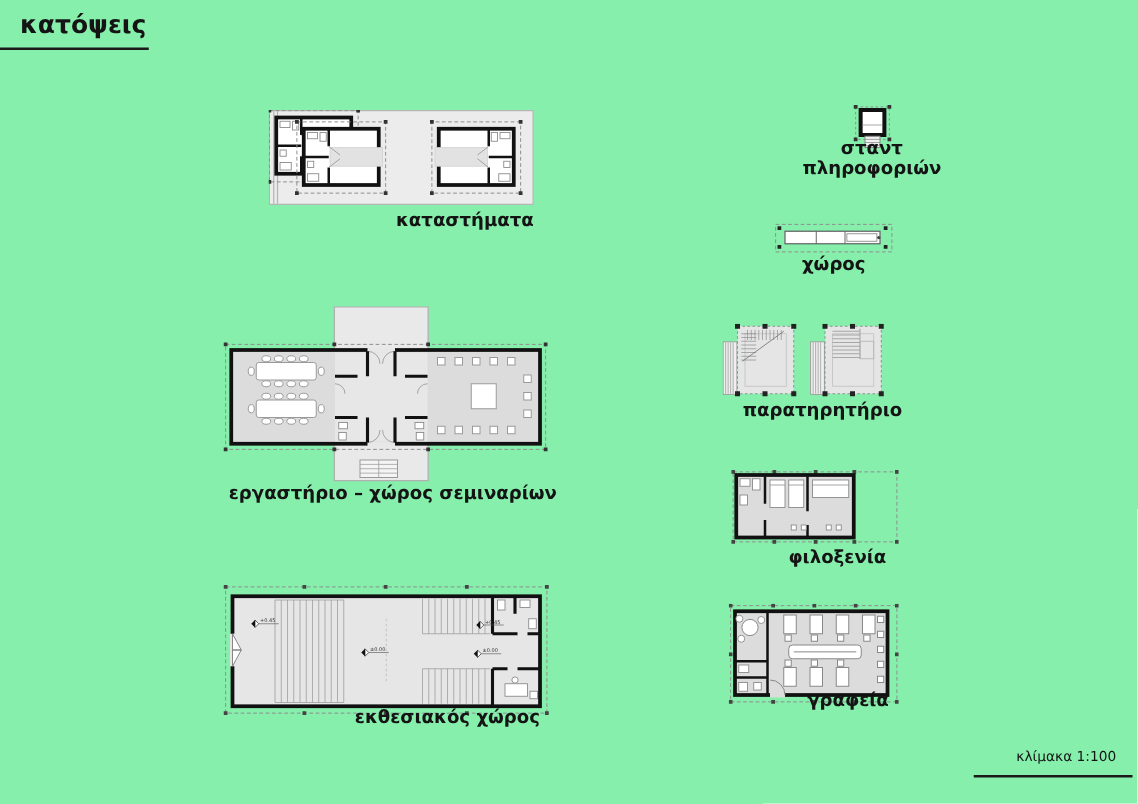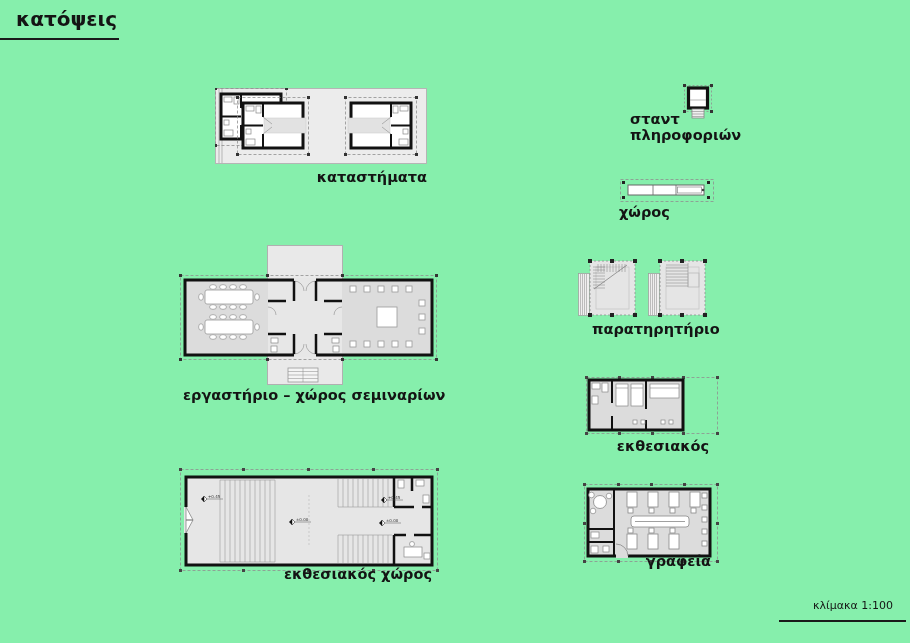--- a/index.html
+++ b/index.html
@@ -4,21 +4,21 @@
 <style>
   html,body{margin:0;padding:0;background:#ffffff;}
   .sheet{
     position:relative;width:910px;height:643px;background:#86efac;
     font-family:"DejaVu Sans","Liberation Sans",sans-serif;overflow:hidden;color:#111;
   }
   .abs{position:absolute;}
   .page-title{position:absolute;left:16px;top:7px;font-size:20px;font-weight:bold;color:#141414;}
   .title-rule{position:absolute;left:0;top:38px;width:119px;height:2px;background:#1a1a1a;}
   .plan-label{position:absolute;font-size:14.5px;font-weight:bold;color:#141414;white-space:nowrap;}
-  .plan-label.center{text-align:left;}
+  .plan-label.center{text-align:center;}
   .plan-label.right{text-align:right;}
   .two-line{line-height:16px;white-space:normal;}
   .scale-label{position:absolute;left:700px;top:599px;width:193px;text-align:right;font-size:11px;color:#141414;}
   .scale-rule{position:absolute;left:779px;top:620px;width:127px;height:2px;background:#1a1a1a;}
   svg{display:block;}
   svg text{font-family:"DejaVu Sans","Liberation Sans",sans-serif;}
 </style>
 </head>
 <body>
 
@@ -387,21 +387,21 @@
       <rect x="65" y="8" width="29" height="14"></rect>
       <rect x="48" y="44" width="4" height="4"></rect>
         <rect x="56" y="44" width="4" height="4"></rect>
       <rect x="76" y="44" width="4" height="4"></rect>
         <rect x="84" y="44" width="4" height="4"></rect>
     </g>
     <line x1="31" y1="12" x2="43" y2="12" stroke="#888" stroke-width="0.6"></line>
     <line x1="46" y1="12" x2="58" y2="12" stroke="#888" stroke-width="0.6"></line>
     <line x1="65" y1="12" x2="94" y2="12" stroke="#888" stroke-width="0.6"></line>
   </svg>
-  <div class="plan-label right" style="left:575px;top:438px;width:134px">εκθεσιακός</div>
+  <div class="plan-label right" style="left:575px;top:438px;width:134px">φιλοξενία</div>
 
   <svg class="abs" style="left:583px;top:483px" width="136" height="84">
     <rect x="1.5" y="1.5" width="133" height="77" fill="none" stroke="#8f8f8f" stroke-width="0.8" stroke-dasharray="3 2"></rect>
     <g fill="#444">
       <rect x="0" y="0" width="3" height="3"></rect>
         <rect x="133" y="0" width="3" height="3"></rect>
       <rect x="0" y="77" width="3" height="3"></rect>
         <rect x="133" y="77" width="3" height="3"></rect>
       <rect x="34" y="0" width="3" height="3"></rect>
         <rect x="67" y="0" width="3" height="3"></rect>

